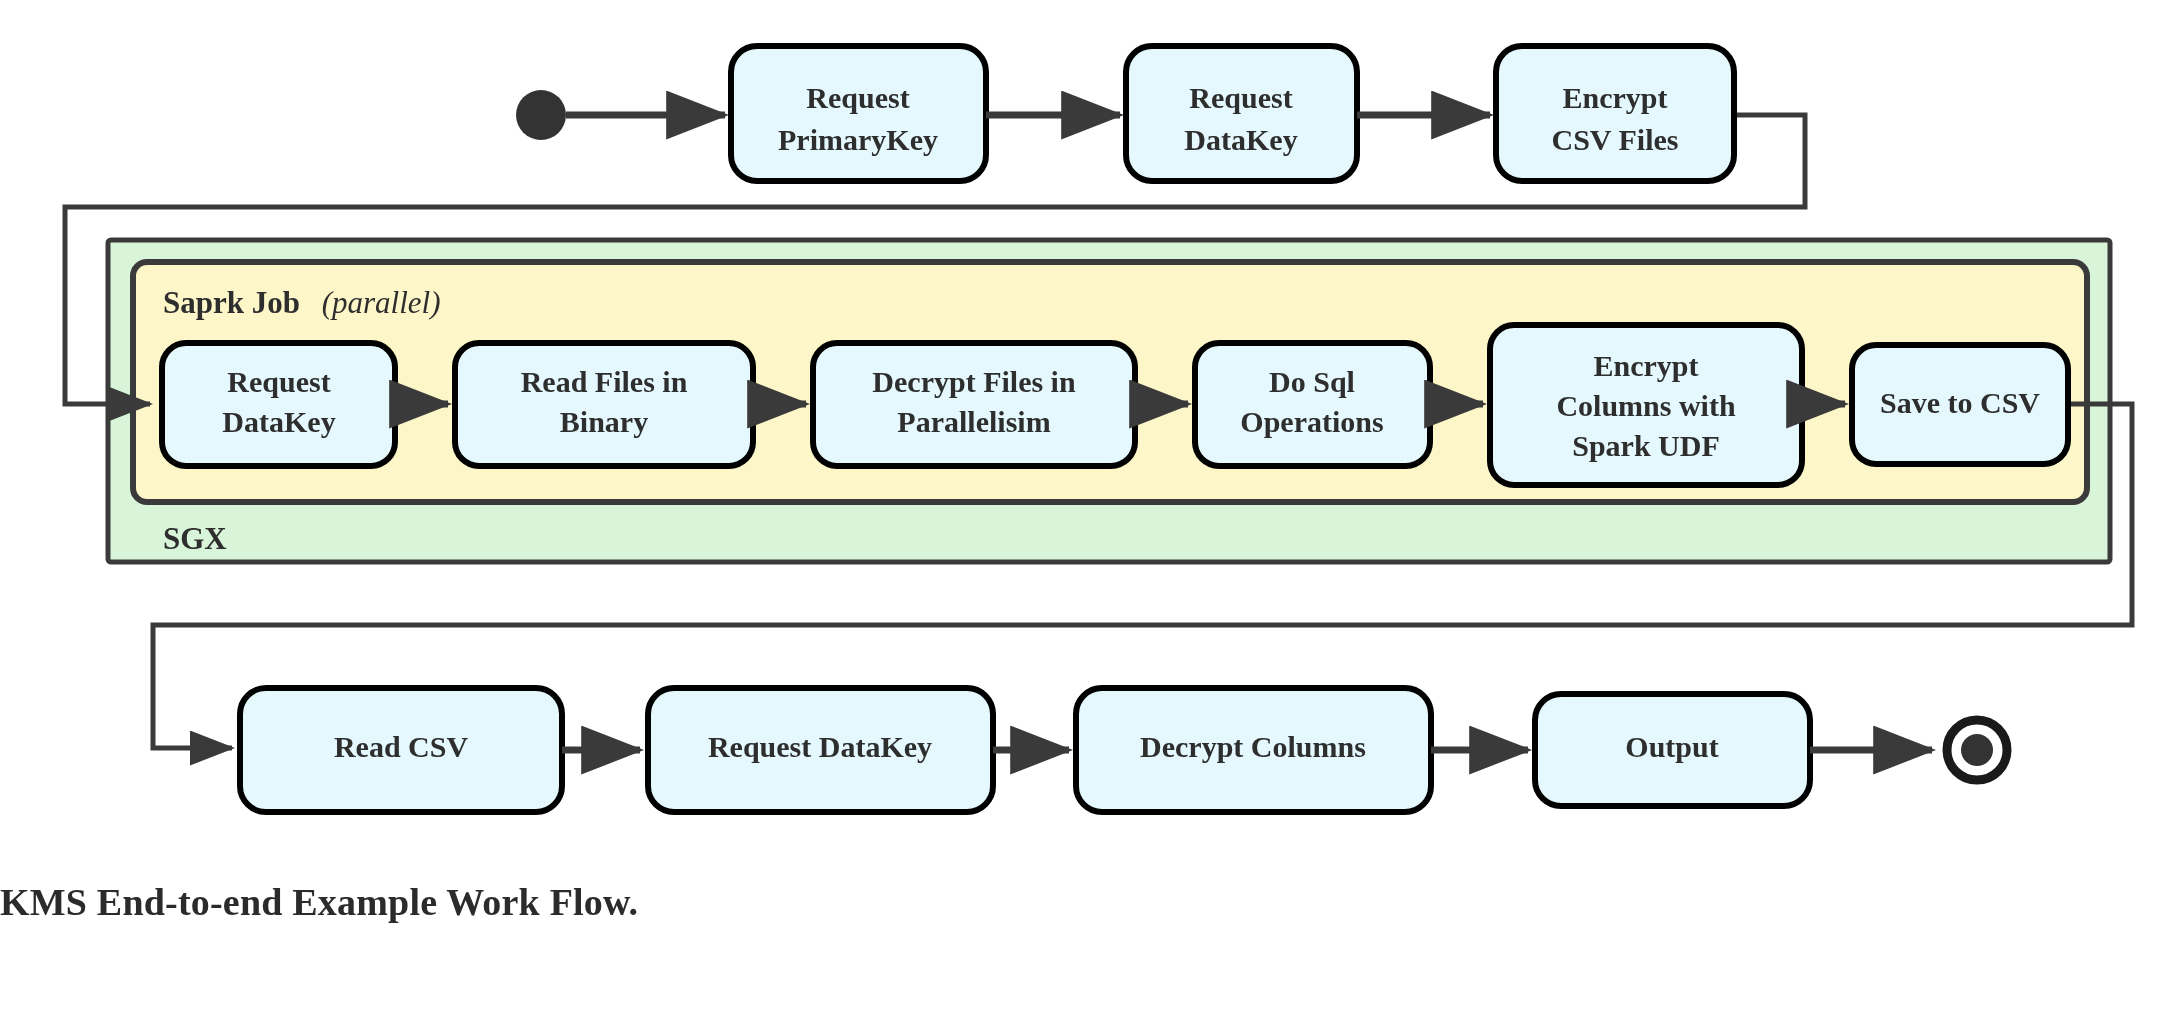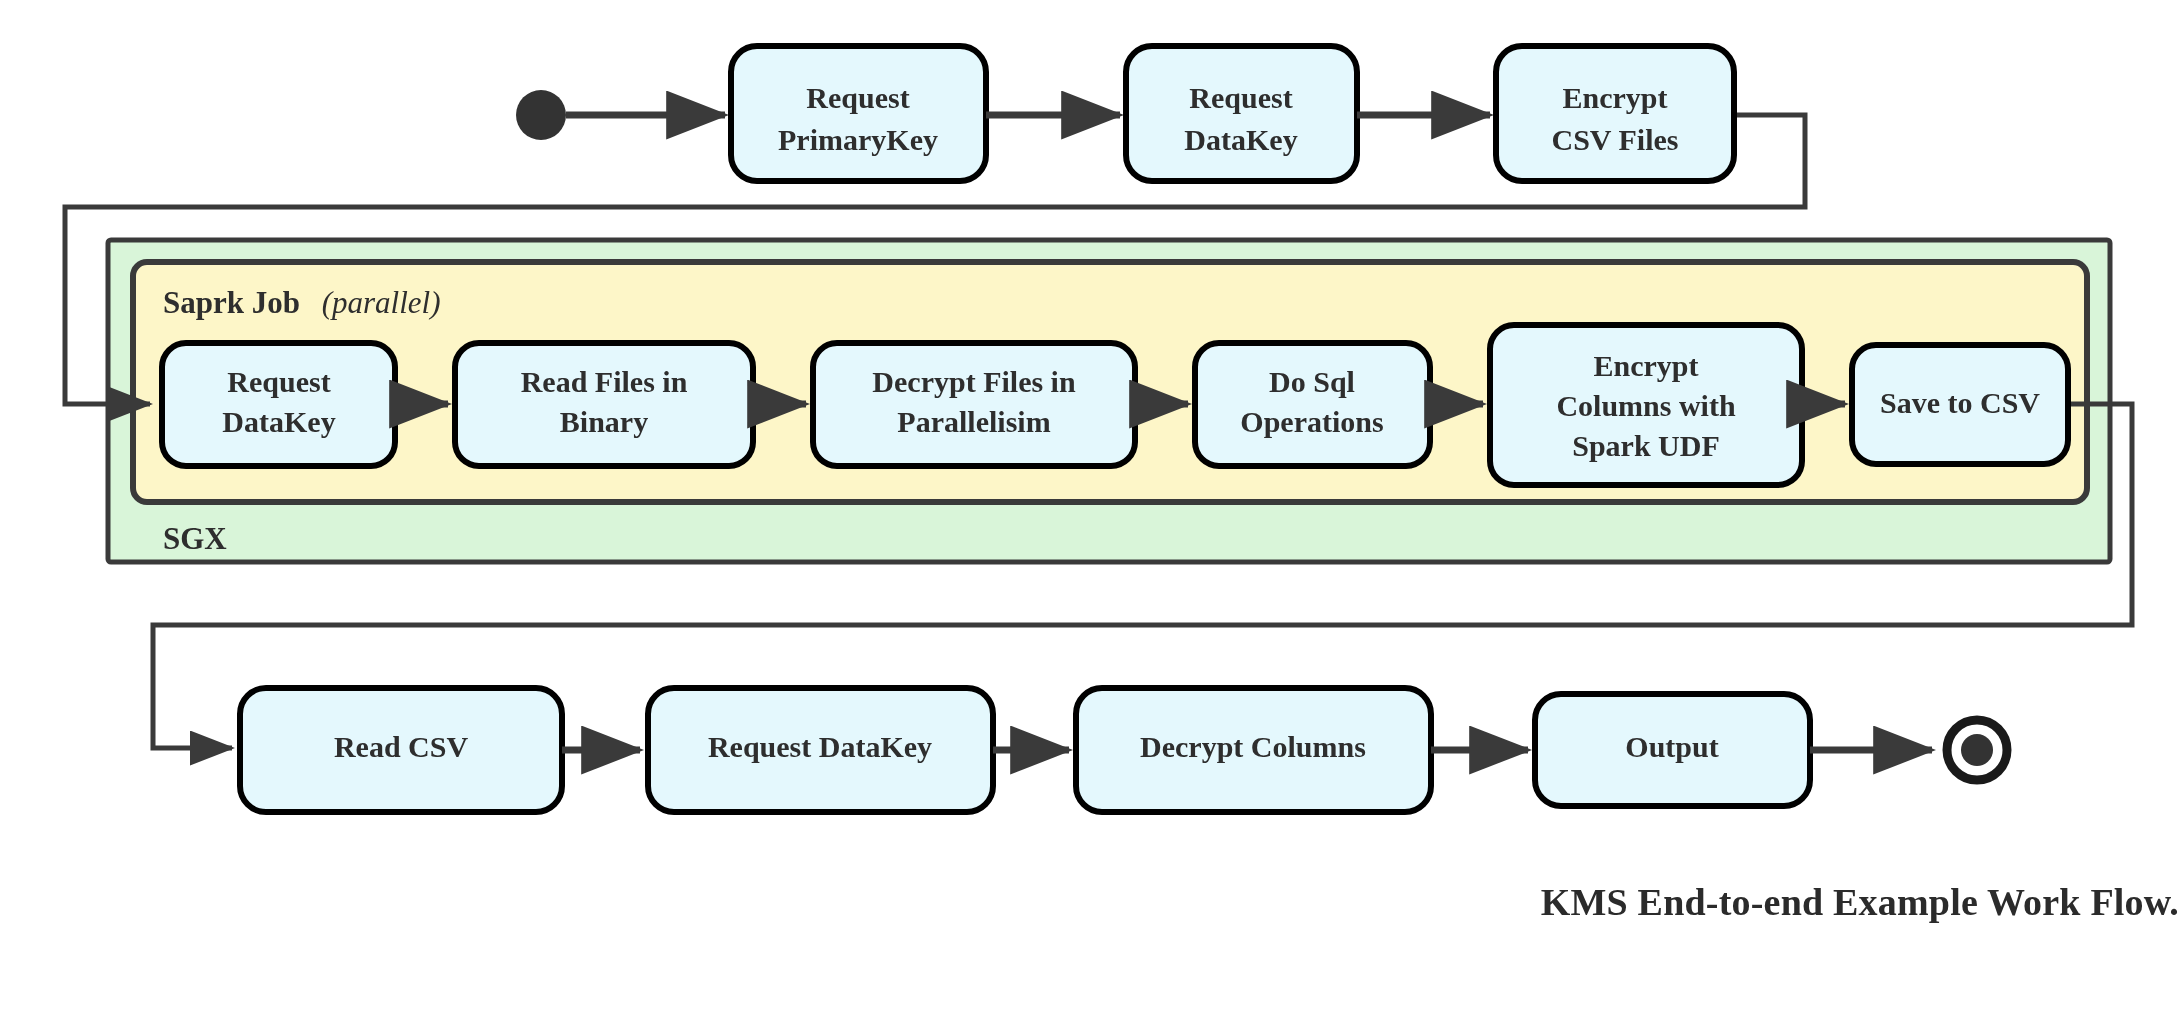--- a/index.html
+++ b/index.html
@@ -81,21 +81,21 @@
     stroke-width: 9;
   }
   .end-dot {
     fill: #333333;
   }
   .caption {
     position: absolute;
     left: 0;
     right: 0;
     top: 880px;
-    text-align: right;
+    text-align: left;
     font-family: "Liberation Serif", "DejaVu Serif", serif;
     font-weight: bold;
     font-size: 38px;
     color: #2b2b2b;
     letter-spacing: 0.2px;
   }
 </style>
 </head>
 <body>
 

